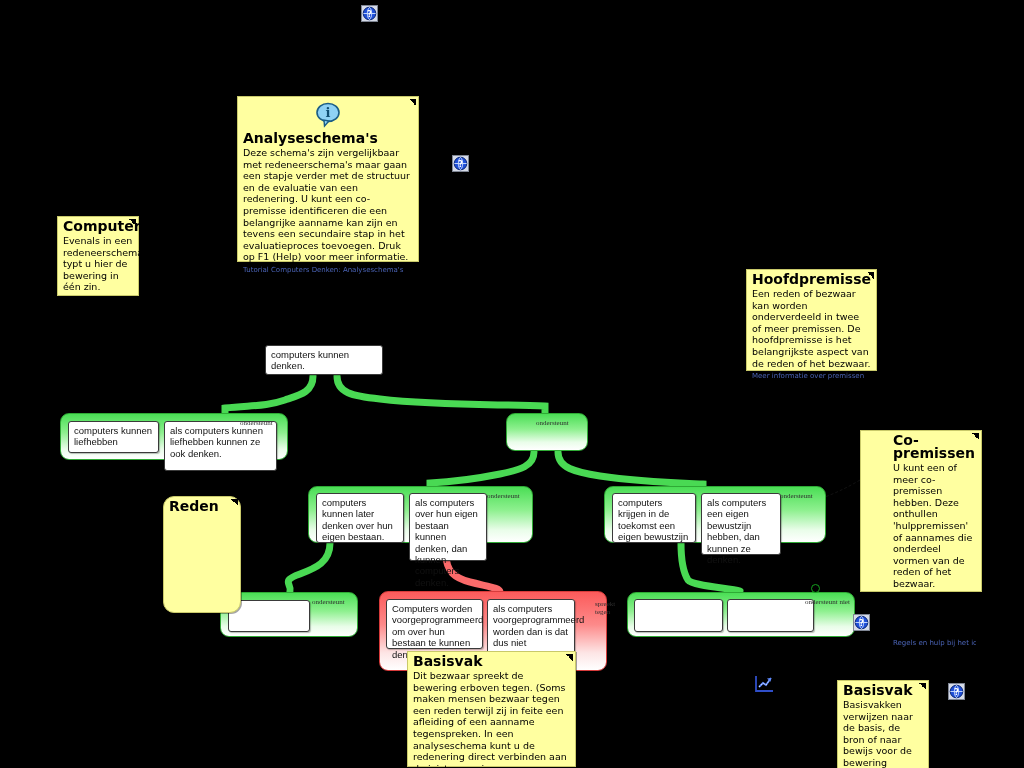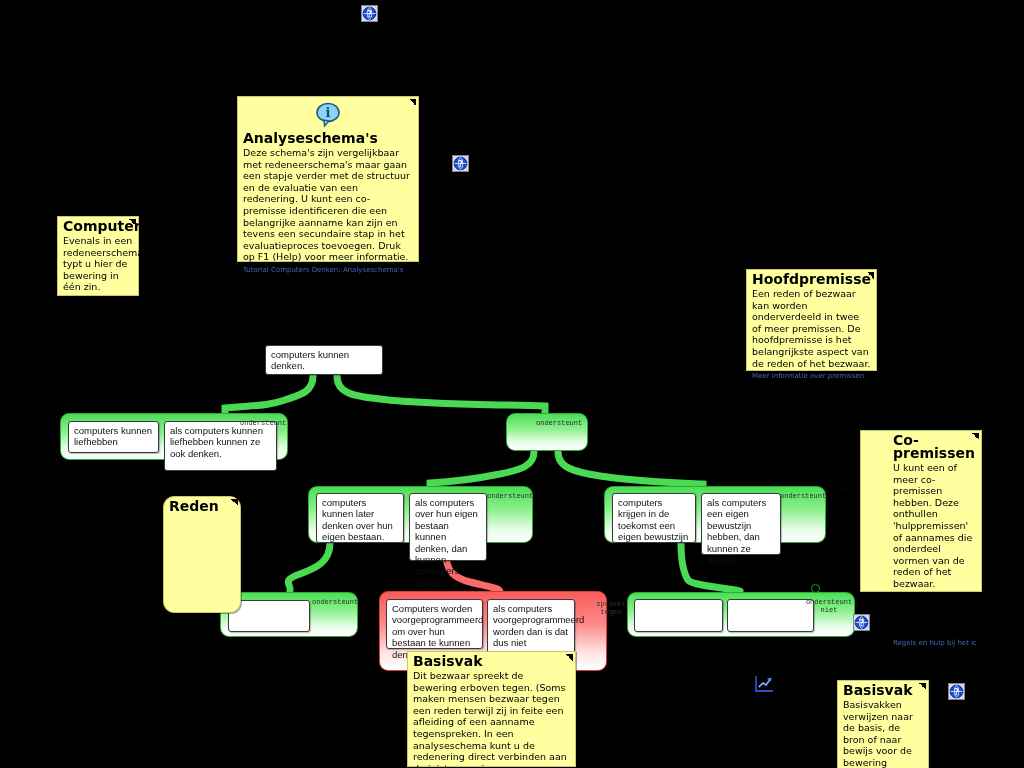--- a/index.html
+++ b/index.html
@@ -53,22 +53,22 @@
   }
   .group.support{
     background:linear-gradient(180deg,#4ade55 0%,#8ef08f 42%,#e9fde9 78%,#ffffff 100%);
     border:1px solid #2faa35;
   }
   .group.oppose{
     background:linear-gradient(180deg,#fb5b5b 0%,#fd8a8a 42%,#fde5e5 78%,#ffffff 100%);
     border:1px solid #d63b3b;
   }
   .group-label{
-    position:absolute;font-family:Liberation Mono, monospace;font-size:7px;
-    line-height:8px;text-align:center;color:#2e2e2e;
+    position:absolute;font-family:Liberation Serif, serif;font-size:7px;
+    line-height:8px;color:#2e2e2e;
   }
 
   
   .globe-icon{position:absolute;width:19px;height:19px;}
   .chart-icon{position:absolute;width:22px;height:20px;}
   .tiny-circle{position:absolute;width:7px;height:7px;border:1.5px solid #14a01e;border-radius:50%;}
 </style>
 </head>
 <body>
 

